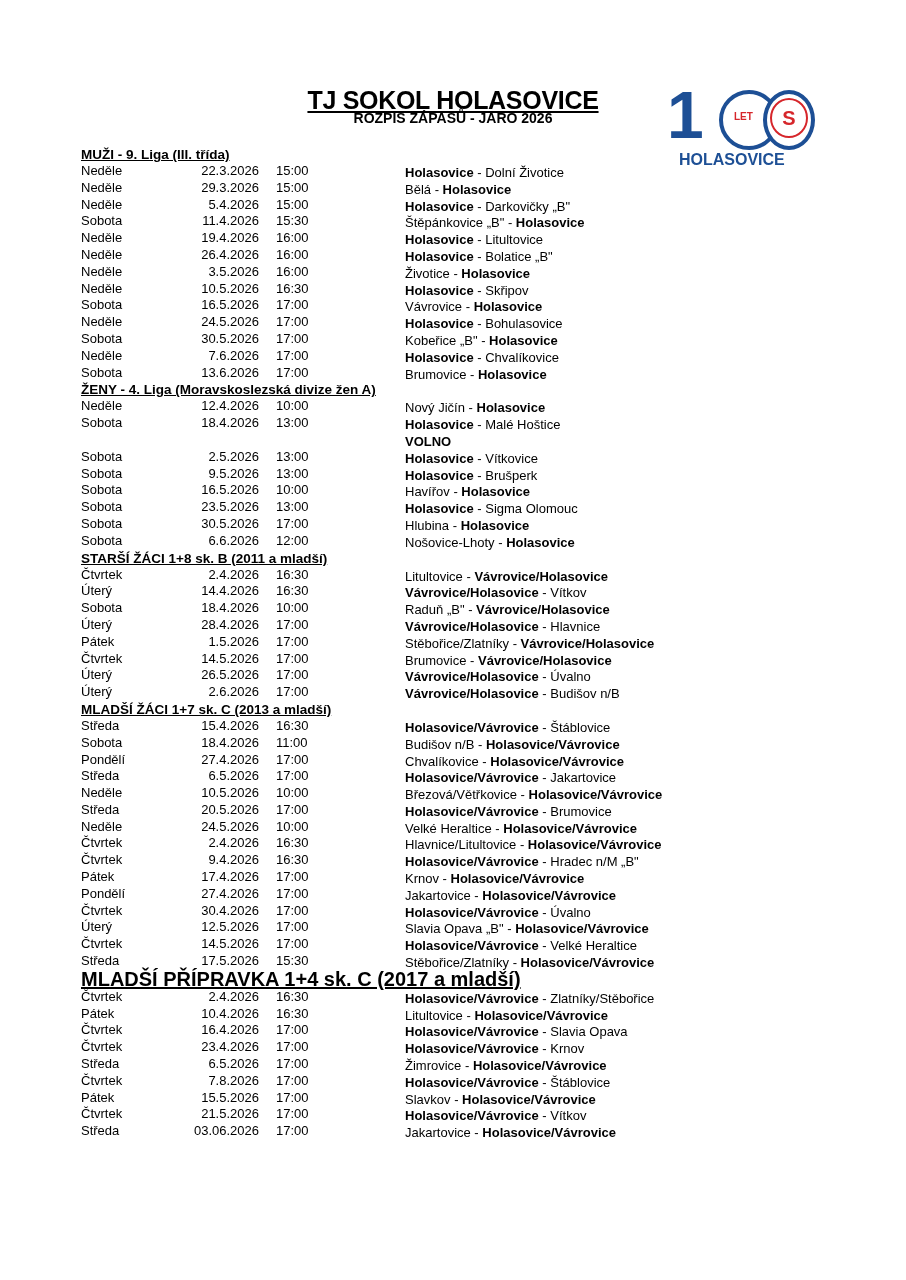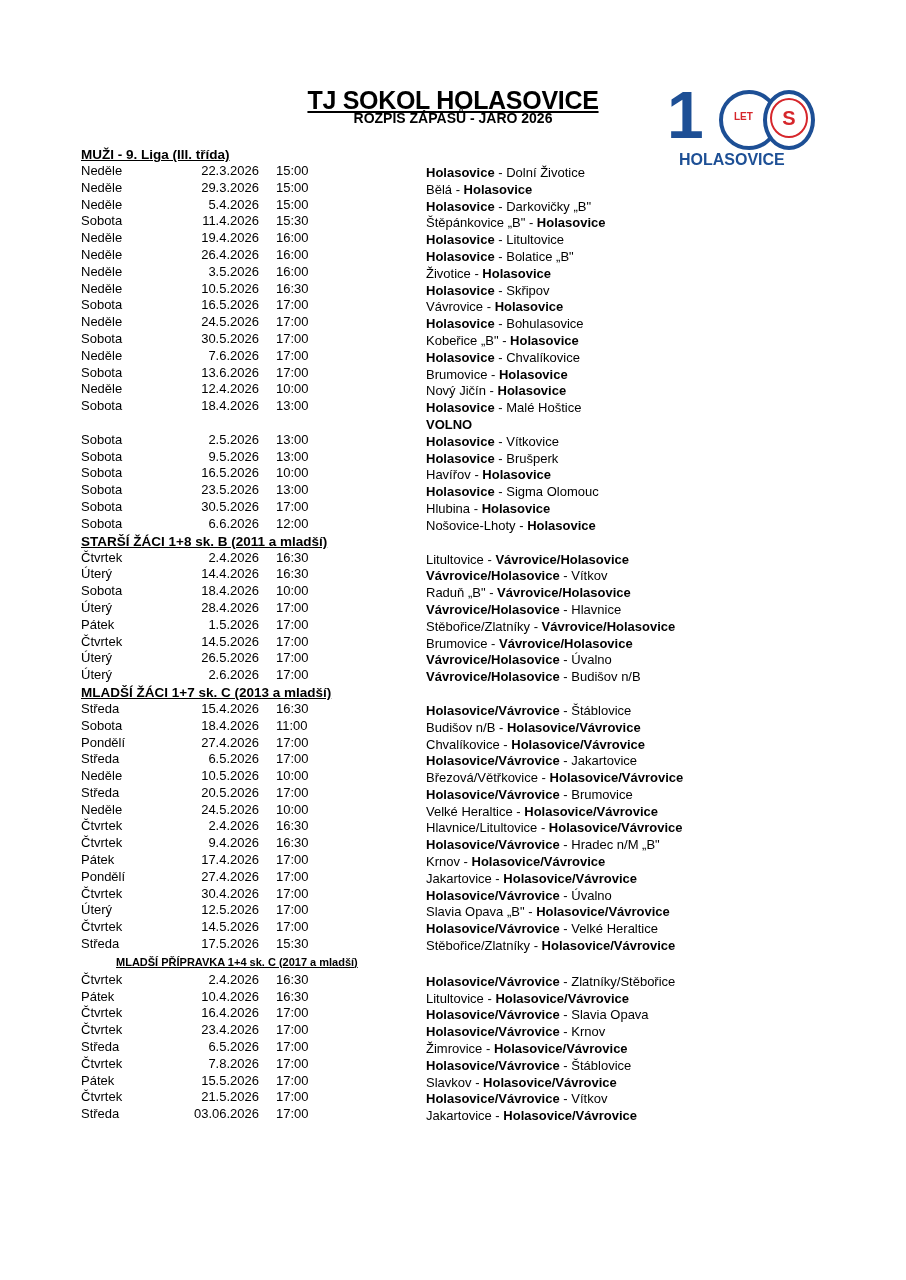--- a/index.html
+++ b/index.html
@@ -37,26 +37,26 @@
     text-align: center; line-height: 36px;
   }
   .logo .name {
     position: absolute; left: 12px; top: 63px; font-size: 16px; font-weight: bold; color: #1d4f95;
   }
   .content { position: absolute; left: 81px; top: 146px; width: 620px; }
   .sec-head {
     font-size: 13.5px; font-weight: bold; text-decoration: underline; height: 17px; line-height: 17px;
     white-space: nowrap;
   }
-  .sec-head.big { font-size: 11px; height: 19px; line-height: 19px; margin-left: 35px; }
+  .sec-head.big { font-size: 20px; height: 19px; line-height: 19px; }
   .row { position: relative; height: 16.8px; font-size: 13px; line-height: 16.8px; white-space: nowrap; }
   .row .day { position: absolute; left: 0; }
   .row .date { position: absolute; left: 90px; width: 88px; text-align: right; }
   .row .time { position: absolute; left: 195px; }
-  .row .match { position: absolute; left: 324px; top: 2px; margin-left: 21px; }
+  .row .match { position: absolute; left: 324px; top: 2px; }
   .match b { font-weight: bold; }
 </style>
 </head>
 <body>
 
 <div class="title">TJ SOKOL HOLASOVICE</div>
 <div class="subtitle">ROZPIS ZÁPASŮ - JARO 2026</div>
 
 <div class="logo">
   <div class="big">1</div>
@@ -140,20 +140,21 @@
       <span class="date">7.6.2026</span>
       <span class="time">17:00</span>
       <span class="match"><b>Holasovice</b><span> - </span><span>Chvalíkovice</span></span>
     </div>
     <div class="row">
       <span class="day">Sobota</span>
       <span class="date">13.6.2026</span>
       <span class="time">17:00</span>
       <span class="match"><span>Brumovice</span><span> - </span><b>Holasovice</b></span>
     </div>
+    <div class="sec-head">ŽENY - 4. Liga (Moravskoslezská divize žen A)</div>
     <div class="row">
       <span class="day">Neděle</span>
       <span class="date">12.4.2026</span>
       <span class="time">10:00</span>
       <span class="match"><span>Nový Jičín</span><span> - </span><b>Holasovice</b></span>
     </div>
     <div class="row">
       <span class="day">Sobota</span>
       <span class="date">18.4.2026</span>
       <span class="time">13:00</span>

